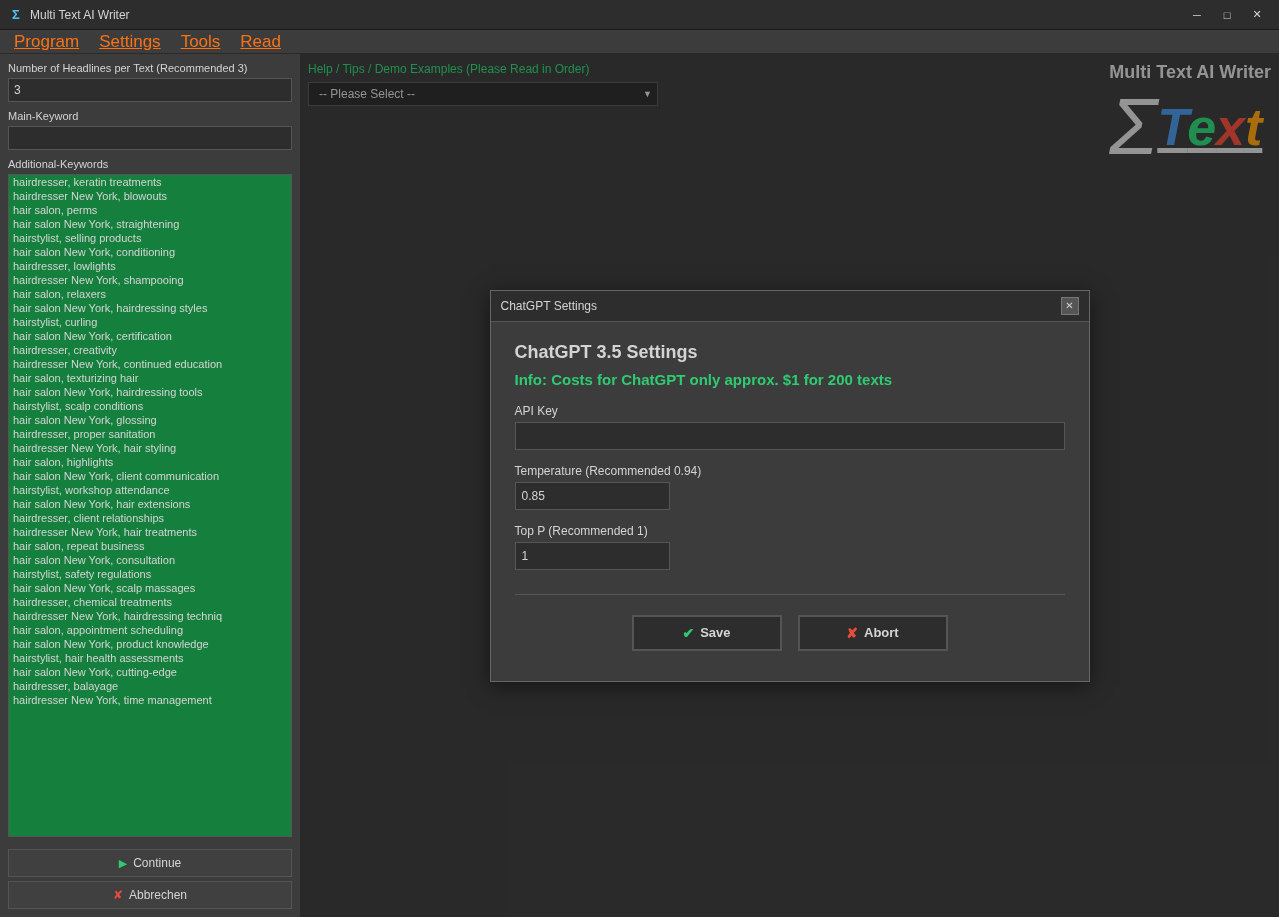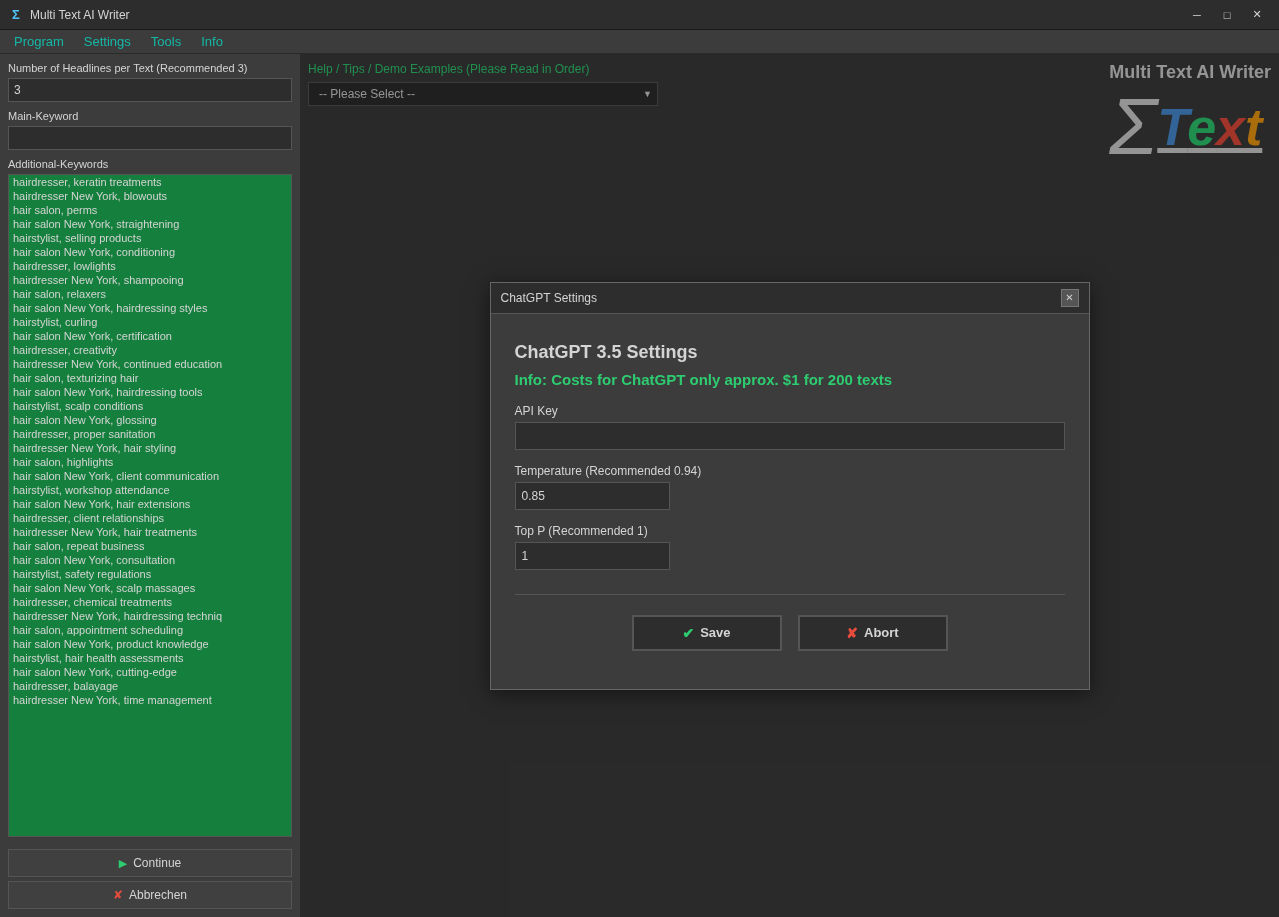--- a/index.html
+++ b/index.html
@@ -63,23 +63,24 @@
       background: #3c3c3c;
       height: 24px;
       display: flex;
       align-items: center;
       padding: 0 4px;
       border-bottom: 1px solid #2a2a2a;
     }
     .menu-item {
       padding: 2px 10px;
       cursor: pointer;
-      color: #14b8a6;
-      font-size: 13px;
+      color: #f97316;
+      font-size: 17px;
       border-radius: 2px;
+      text-decoration: underline;
     }
 
     
     .main-content {
       display: flex;
       flex: 1;
       overflow: hidden;
     }
 
     
@@ -295,21 +296,21 @@
       border: 1px solid #777;
       color: #d4d4d4;
       cursor: pointer;
       display: flex;
       align-items: center;
       justify-content: center;
       font-size: 10px;
     }
 
     .dialog-body {
-      padding: 28px 24px;
+      padding: 20px 24px;
     }
 
     .dialog-heading {
       font-size: 18px;
       font-weight: bold;
       color: #d4d4d4;
       margin-bottom: 8px;
     }
 
     .dialog-info {
@@ -404,21 +405,21 @@
     <button class="title-bar-btn">─</button>
     <button class="title-bar-btn">□</button>
     <button class="title-bar-btn close">✕</button>
   </div>
 </div>
 
 <div class="menu-bar">
   <div class="menu-item">Program</div>
   <div class="menu-item">Settings</div>
   <div class="menu-item">Tools</div>
-  <div class="menu-item">Info</div>
+  <div class="menu-item">Read</div>
 </div>
 
 <div class="main-content">
 
   <div class="left-panel">
     <div class="label">Number of Headlines per Text (Recommended 3)</div>
     <input class="input-field" type="text" value="3" style="">
 
     <div class="label">Main-Keyword</div>
     <input class="input-field" type="text" style="">

